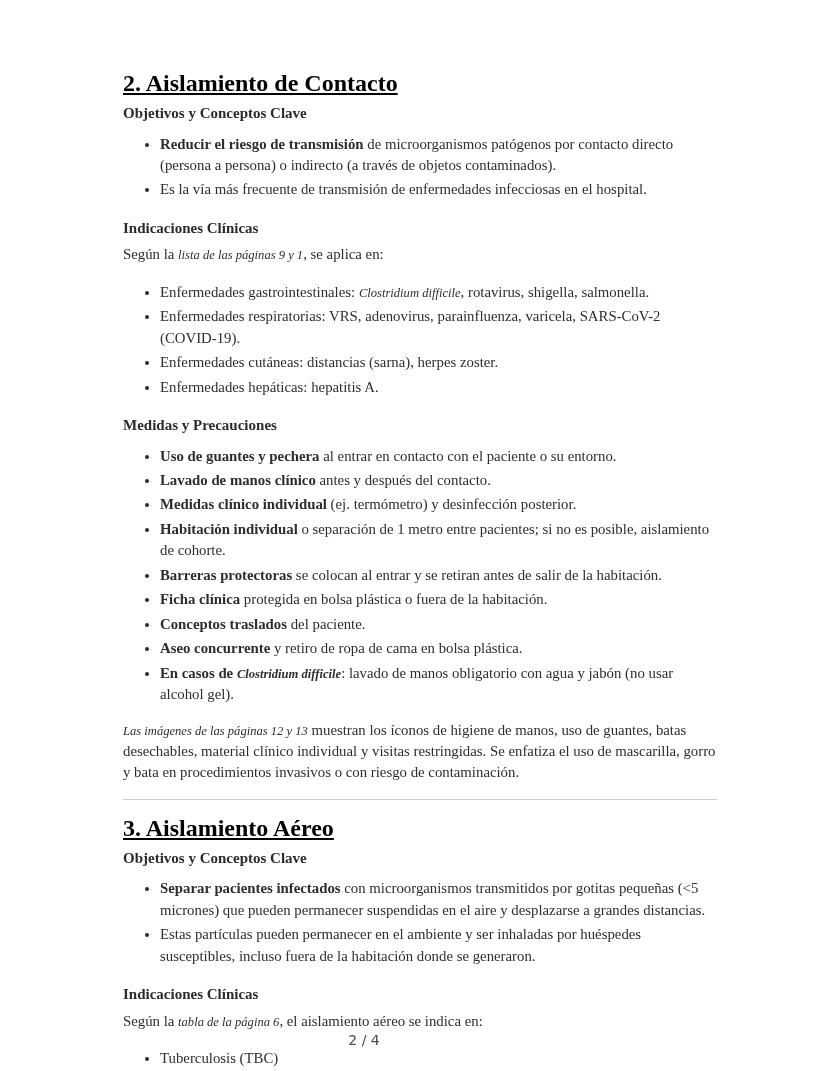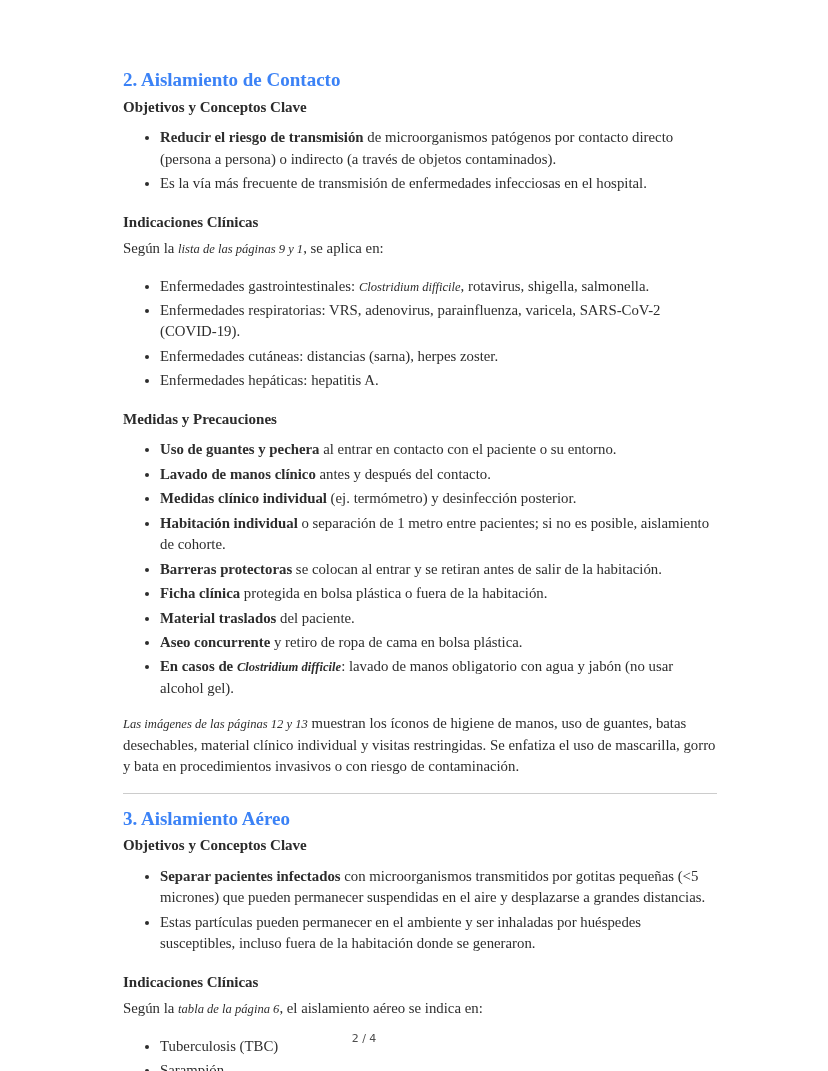--- a/index.html
+++ b/index.html
@@ -14,25 +14,26 @@
   }
   .content {
     position: absolute;
     left: 123px;
     top: 68px;
     width: 594px;
     font-size: 14.8px;
     line-height: 1.45;
   }
   .h1 {
-    font-size: 19px;
+    font-size: 24px;
     font-weight: bold;
-    color: #3b82f6;
+    color: #000000;
     margin: 26px 0 6px 0;
     line-height: 1.25;
+    text-decoration: underline;
   }
   .content .h1:first-child { margin-top: 0; }
   .h2 {
     font-size: 15px;
     font-weight: bold;
     color: #2b2b2b;
     margin: 18px 0 6px 0;
     line-height: 1.3;
   }
   .h1 + .h2 { margin-top: 3px; }
@@ -54,21 +55,21 @@
   .seg-b { font-weight: bold; }
   .seg-i { font-style: italic; font-size: 0.85em; }
   .seg-bi { font-weight: bold; font-style: italic; font-size: 0.85em; }
   .footer {
     position: absolute;
     left: 0;
     top: 1032px;
     width: 728px;
     text-align: center;
     font-family: "DejaVu Sans", sans-serif;
-    font-size: 11px;
+    font-size: 14px;
     color: #4d4d4d;
   }
 </style>
 </head>
 <body>
 
 <div class="page">
   <div class="content">
       <div class="h1">2. Aislamiento de Contacto</div>
       <div class="h2">Objetivos y Conceptos Clave</div>
@@ -85,21 +86,21 @@
         <li><span class="seg-n">Enfermedades hepáticas: hepatitis A.</span></li>
       </ul>
       <div class="h2">Medidas y Precauciones</div>
       <ul>
         <li><span class="seg-b">Uso de guantes y pechera</span><span class="seg-n"> al entrar en contacto con el paciente o su entorno.</span></li>
         <li><span class="seg-b">Lavado de manos clínico</span><span class="seg-n"> antes y después del contacto.</span></li>
         <li><span class="seg-b">Medidas clínico individual</span><span class="seg-n"> (ej. termómetro) y desinfección posterior.</span></li>
         <li><span class="seg-b">Habitación individual</span><span class="seg-n"> o separación de 1 metro entre pacientes; si no es posible, aislamiento de cohorte.</span></li>
         <li><span class="seg-b">Barreras protectoras</span><span class="seg-n"> se colocan al entrar y se retiran antes de salir de la habitación.</span></li>
         <li><span class="seg-b">Ficha clínica</span><span class="seg-n"> protegida en bolsa plástica o fuera de la habitación.</span></li>
-        <li><span class="seg-b">Material traslados</span><span class="seg-n"> del paciente.</span></li>
+        <li><span class="seg-b">Conceptos traslados</span><span class="seg-n"> del paciente.</span></li>
         <li><span class="seg-b">Aseo concurrente</span><span class="seg-n"> y retiro de ropa de cama en bolsa plástica.</span></li>
         <li><span class="seg-b">En casos de </span><span class="seg-bi">Clostridium difficile</span><span class="seg-n">: lavado de manos obligatorio con agua y jabón (no usar alcohol gel).</span></li>
       </ul>
       <p class="note"><span class="seg-i">Las imágenes de las páginas 12 y 13</span><span class="seg-n"> muestran los íconos de higiene de manos, uso de guantes, batas desechables, material clínico individual y visitas restringidas. Se enfatiza el uso de mascarilla, gorro y bata en procedimientos invasivos o con riesgo de contaminación.</span></p>
       <hr>
       <div class="h1">3. Aislamiento Aéreo</div>
       <div class="h2">Objetivos y Conceptos Clave</div>
       <ul>
         <li><span class="seg-b">Separar pacientes infectados</span><span class="seg-n"> con microorganismos transmitidos por gotitas pequeñas (&lt;5 micrones) que pueden permanecer suspendidas en el aire y desplazarse a grandes distancias.</span></li>
         <li><span class="seg-n">Estas partículas pueden permanecer en el ambiente y ser inhaladas por huéspedes susceptibles, incluso fuera de la habitación donde se generaron.</span></li>

